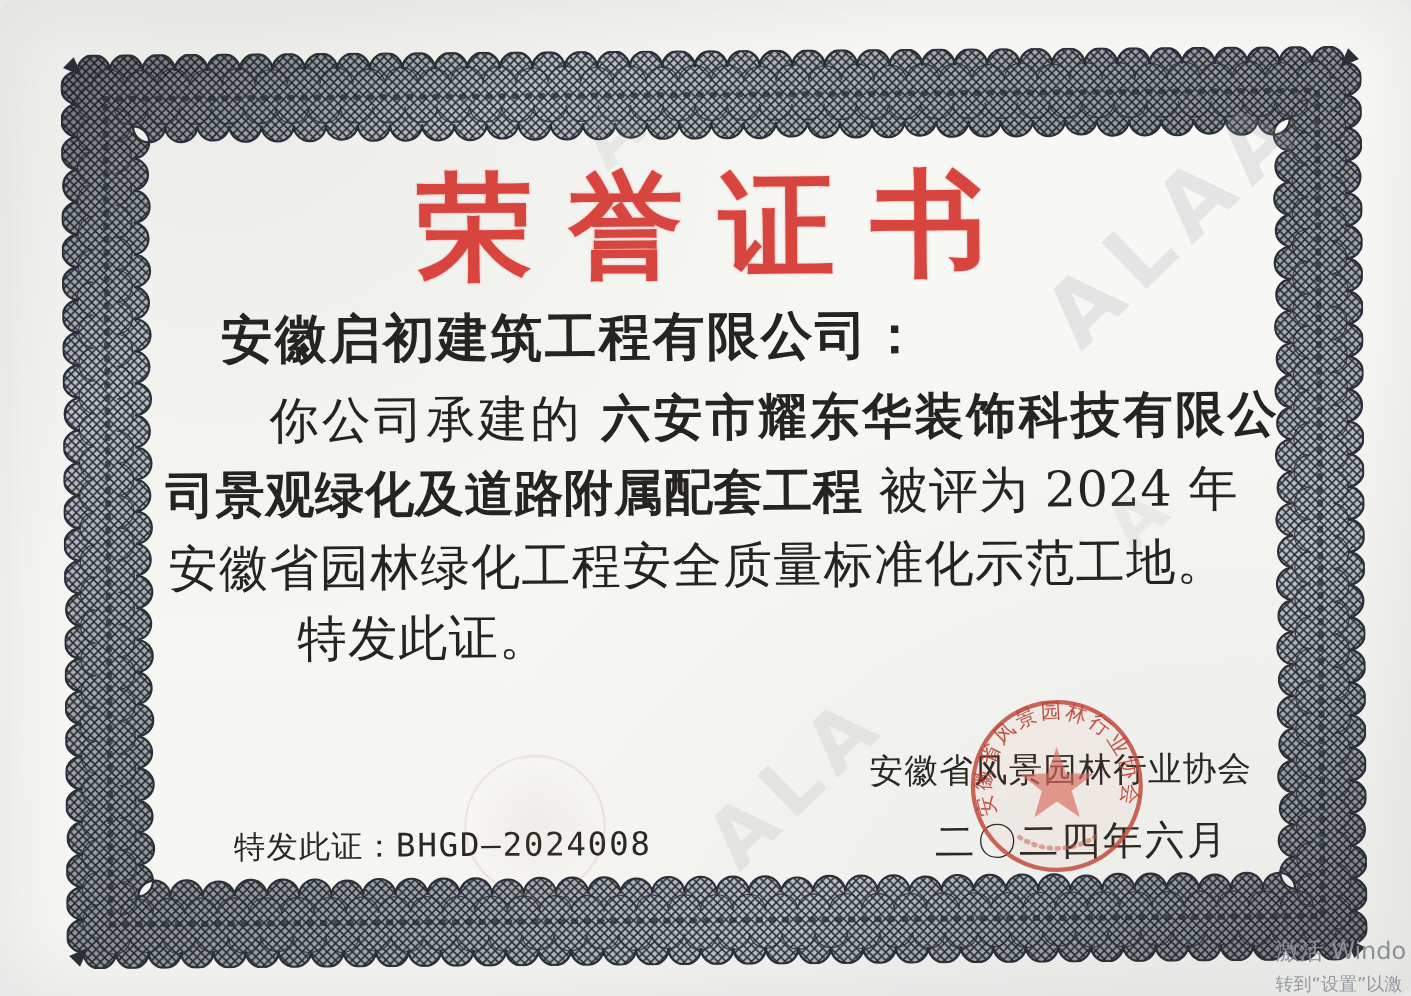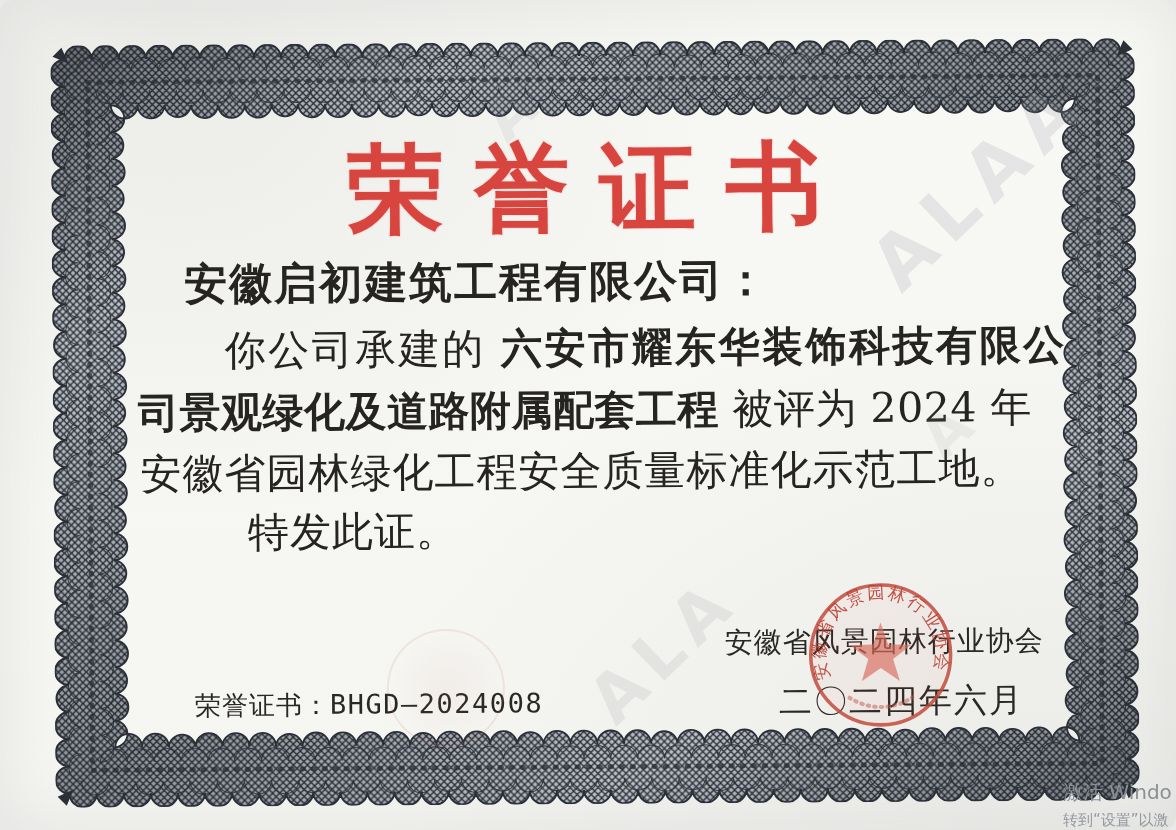--- a/index.html
+++ b/index.html
@@ -94,21 +94,21 @@
     </svg>
 
     <div class="title">荣誉证书</div>
 
     <div class="line l1 hand">安徽启初建筑工程有限公司：</div>
     <div class="line l2"><span class="print">你公司承建的 </span><span class="hand">六安市耀东华装饰科技有限公</span></div>
     <div class="line l3"><span class="hand">司景观绿化及道路附属配套工程</span><span class="print"> 被评为 2024 年</span></div>
     <div class="line l4 print">安徽省园林绿化工程安全质量标准化示范工地。</div>
     <div class="line l5 print">特发此证。</div>
 
-    <div class="certno"><span>荣誉证书：</span><span class="val">BHGD—2024008</span></div>
+    <div class="certno"><span>特发此证：</span><span class="val">BHGD—2024008</span></div>
 
     <div class="issuer">安徽省风景园林行业协会</div>
     <div class="date">二〇二四年六月</div>
 
     <div class="ghost-seal"></div>
 
     <svg class="seal" width="152" height="152" viewBox="0 0 150 150">
       <circle cx="75" cy="76" r="69" fill="rgba(214,95,82,0.05)" stroke="#c24b3c" stroke-width="3.5" opacity="0.85"></circle>
       <polygon points="75,44 82.5,65.6 105.4,66.1 87.2,80 93.8,101.9 75,88.8 56.2,101.9 62.8,80 44.6,66.1 67.5,65.6" fill="#d96a5c" opacity="0.66"></polygon>
       <defs>

